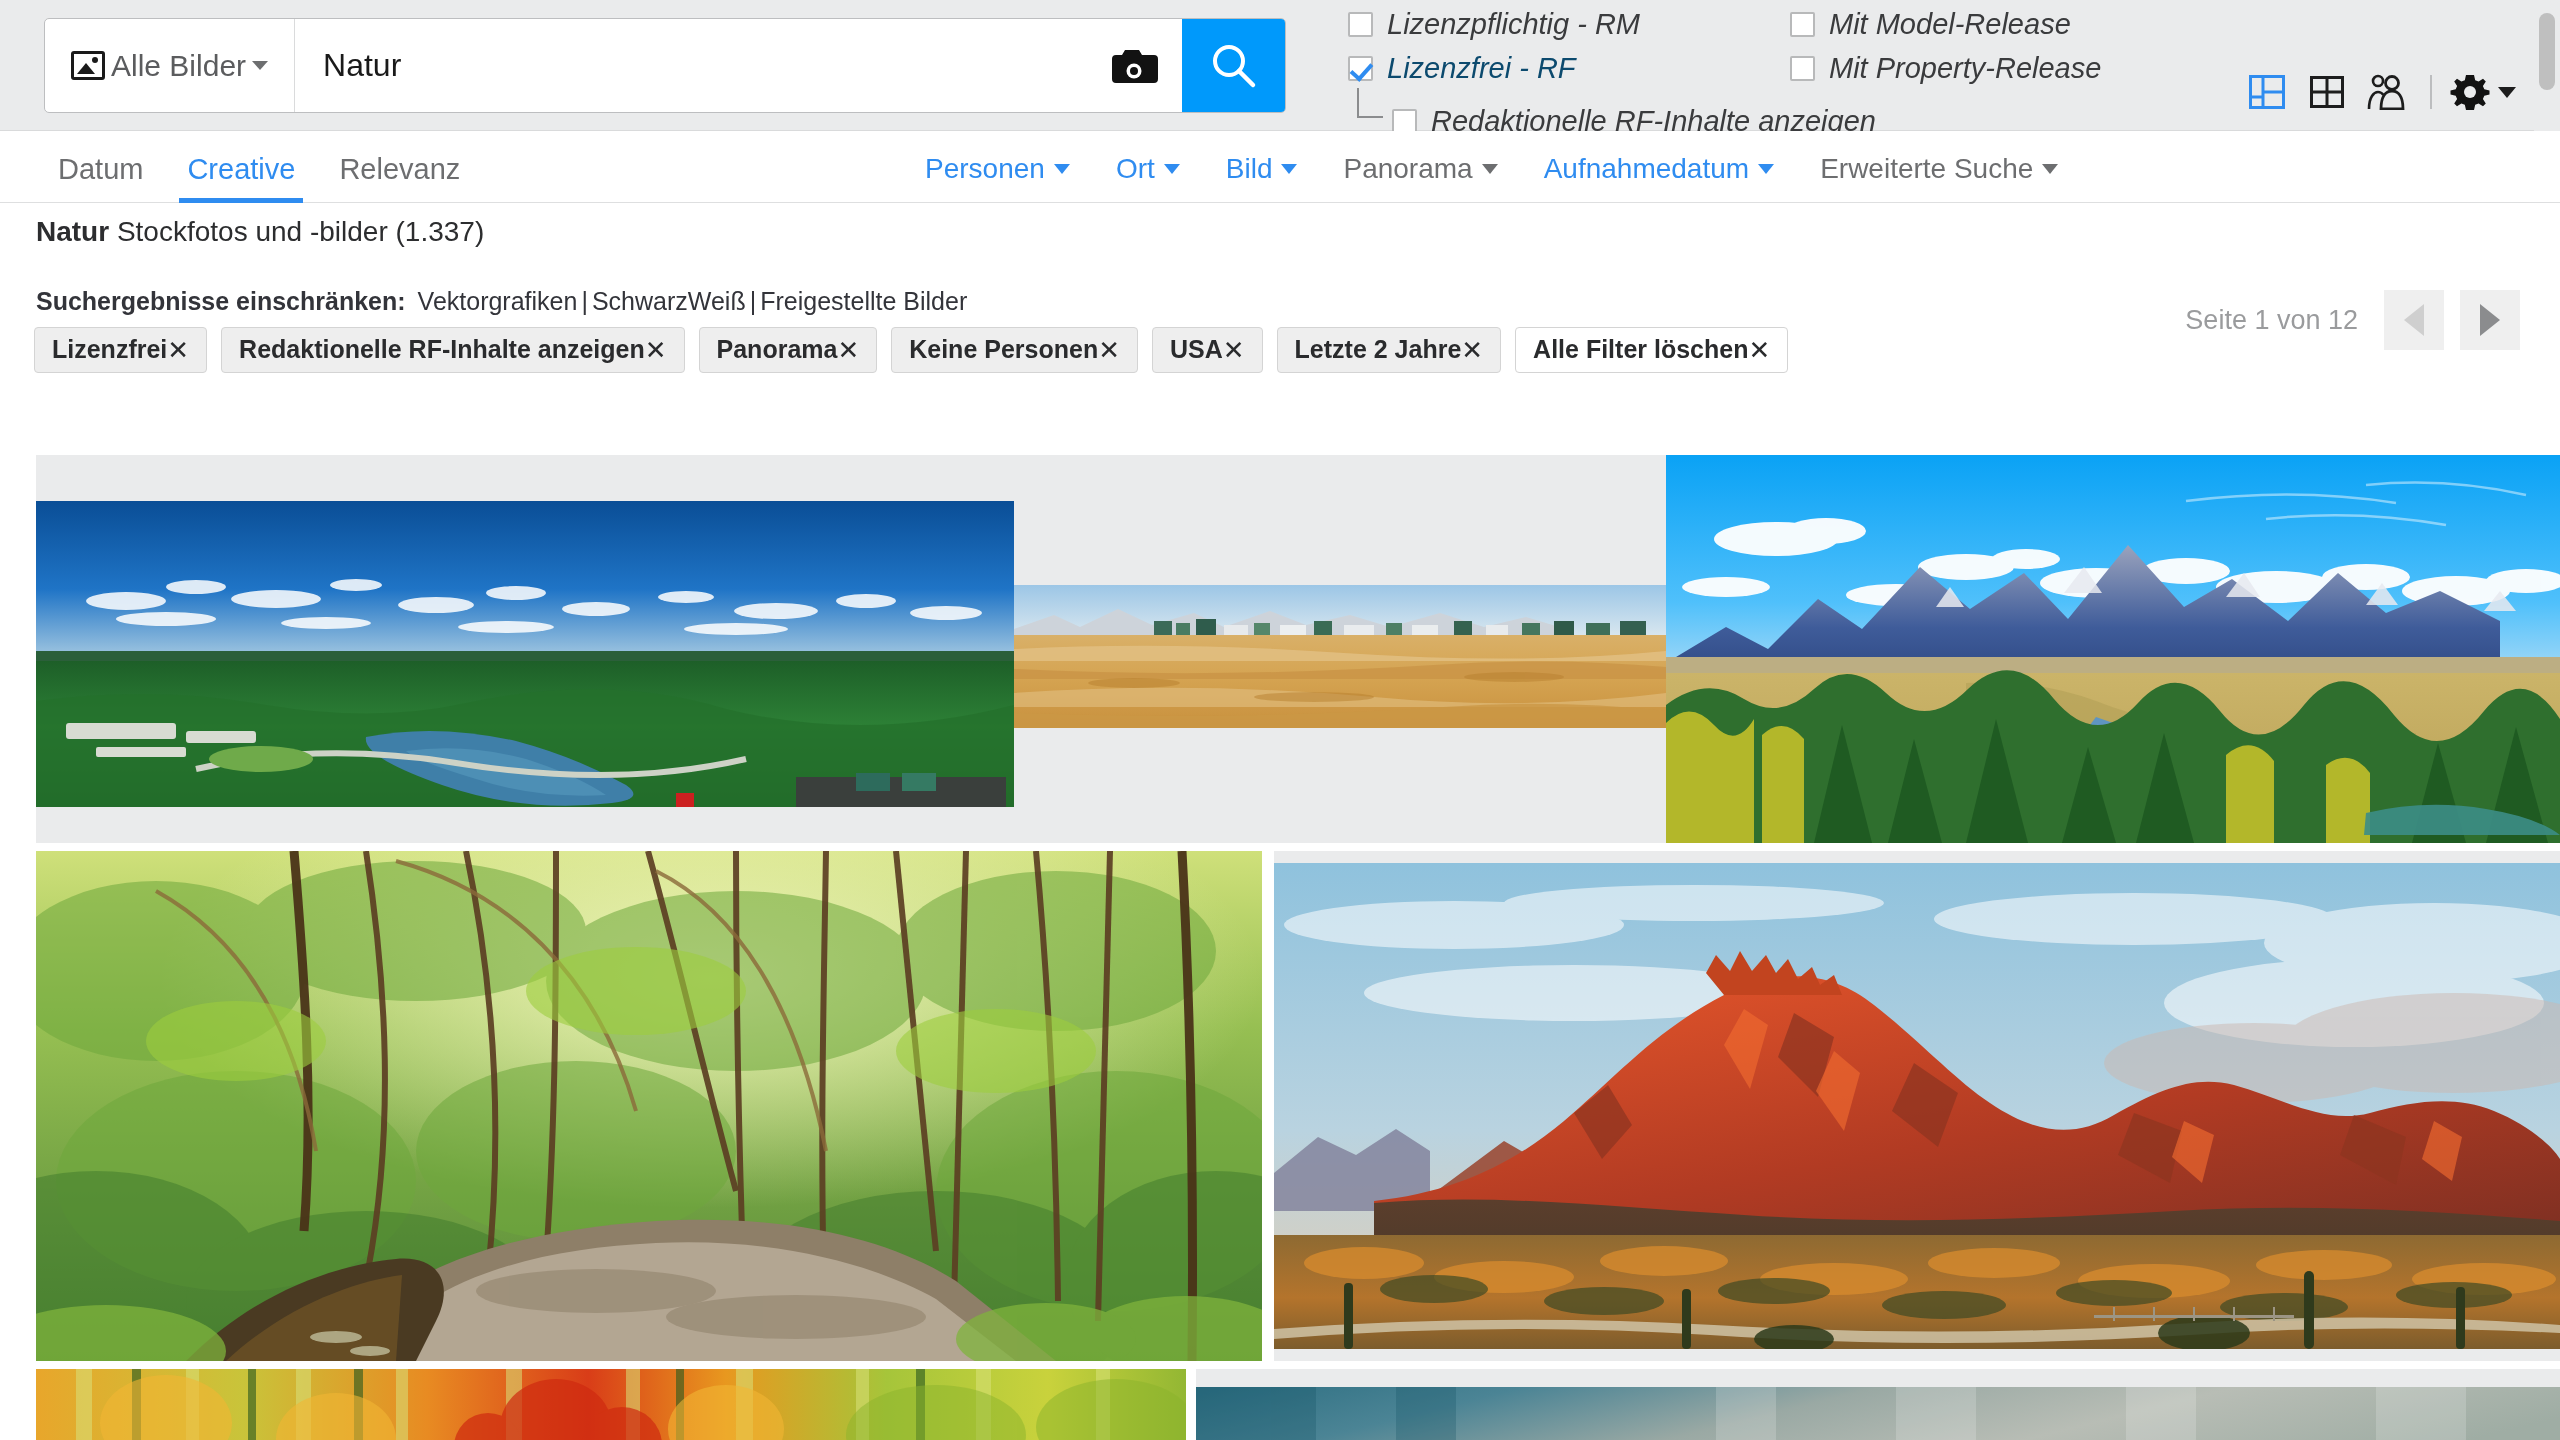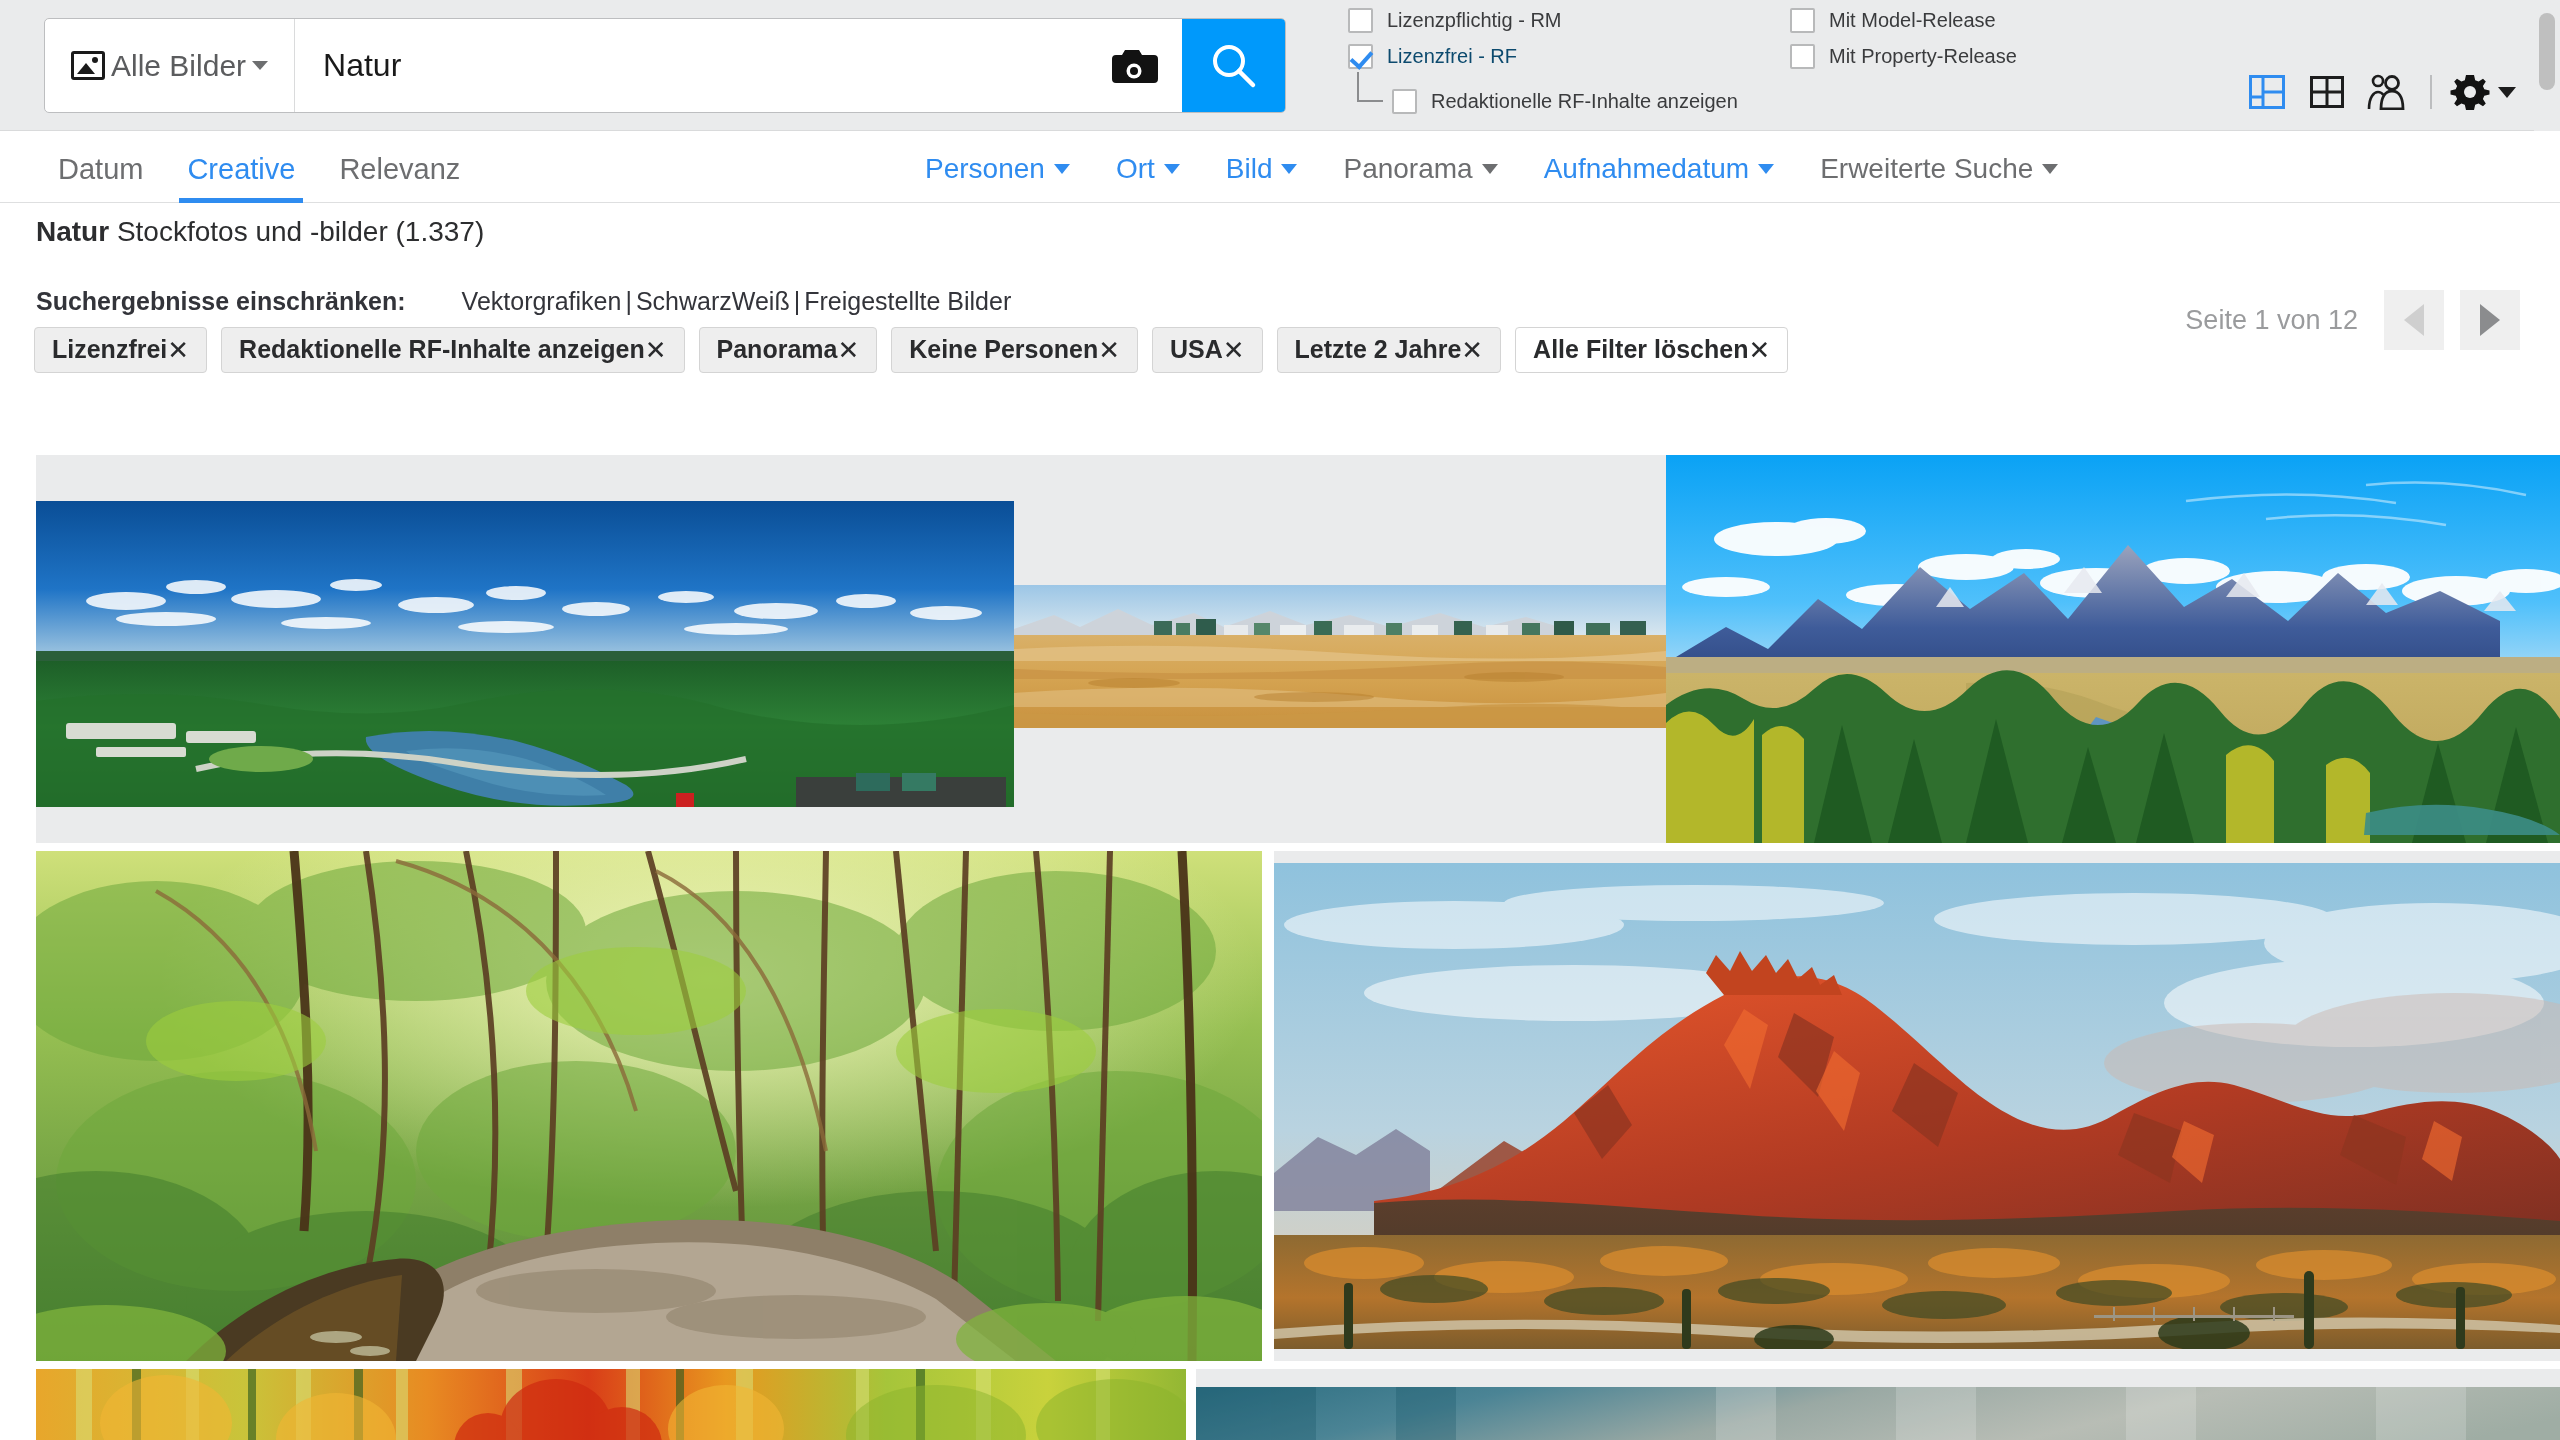--- a/index.html
+++ b/index.html
@@ -84,21 +84,21 @@
     border: 2px solid #b8b9ba; background: #ffffff; border-radius: 2px;
     position: relative;
   }
   .chk-box.checked { border-color: #b8b9ba; }
   .chk-box.checked::after {
     content: ""; position: absolute;
     left: 5px; top: 1px; width: 9px; height: 17px;
     border: solid #2f8cf0; border-width: 0 4px 4px 0;
     transform: rotate(42deg);
   }
-  .chk-label { font-size: 20px; color: #3a3b3d; white-space: nowrap; }
+  .chk-label { font-size: 29px; color: #3a3b3d; white-space: nowrap; font-style: italic; }
   .chk-label.blue { color: #0c4a6e; }
   .sub-row { display: flex; align-items: flex-start; margin-left: 9px; }
   .elbow {
     width: 26px; height: 30px; flex: none;
     border-left: 2px solid #8b8c8e; border-bottom: 2px solid #8b8c8e;
     margin-top: -8px;
   }
   .sub-inner { display:flex; align-items:center; gap: 14px; margin-left: 9px; margin-top: 9px; }
 
   
@@ -140,21 +140,21 @@
     position: absolute; left: 36px; top: 216px;
     font-size: 28px; color: #2c2d2f;
   }
   .results-line b { font-weight: bold; }
 
   .refine-line {
     position: absolute; left: 36px; top: 287px;
     font-size: 25px; color: #33343a; display:flex; align-items:baseline; gap: 12px;
   }
   .refine-line .lbl { font-weight: bold; }
-  .refine-links { display:flex; align-items:flex-end;margin-left:44px; }
+  .refine-links { display:flex; align-items:flex-end; }
   .refine-links a { color:#33343a; text-decoration:none; cursor:pointer; }
   .refine-sep { margin: 0 4px; color:#33343a; }
 
   
   .chips { position: absolute; left: 34px; top: 327px; display:flex; align-items:center; gap: 14px; }
   .chip {
     display:flex; align-items:center; 
     background: #eeeeee; border: 1px solid #d4d4d4; border-radius: 4px;
     padding: 7px 17px 8px 17px;
     font-size: 25px; color: #2a2b2d; font-weight: bold;

